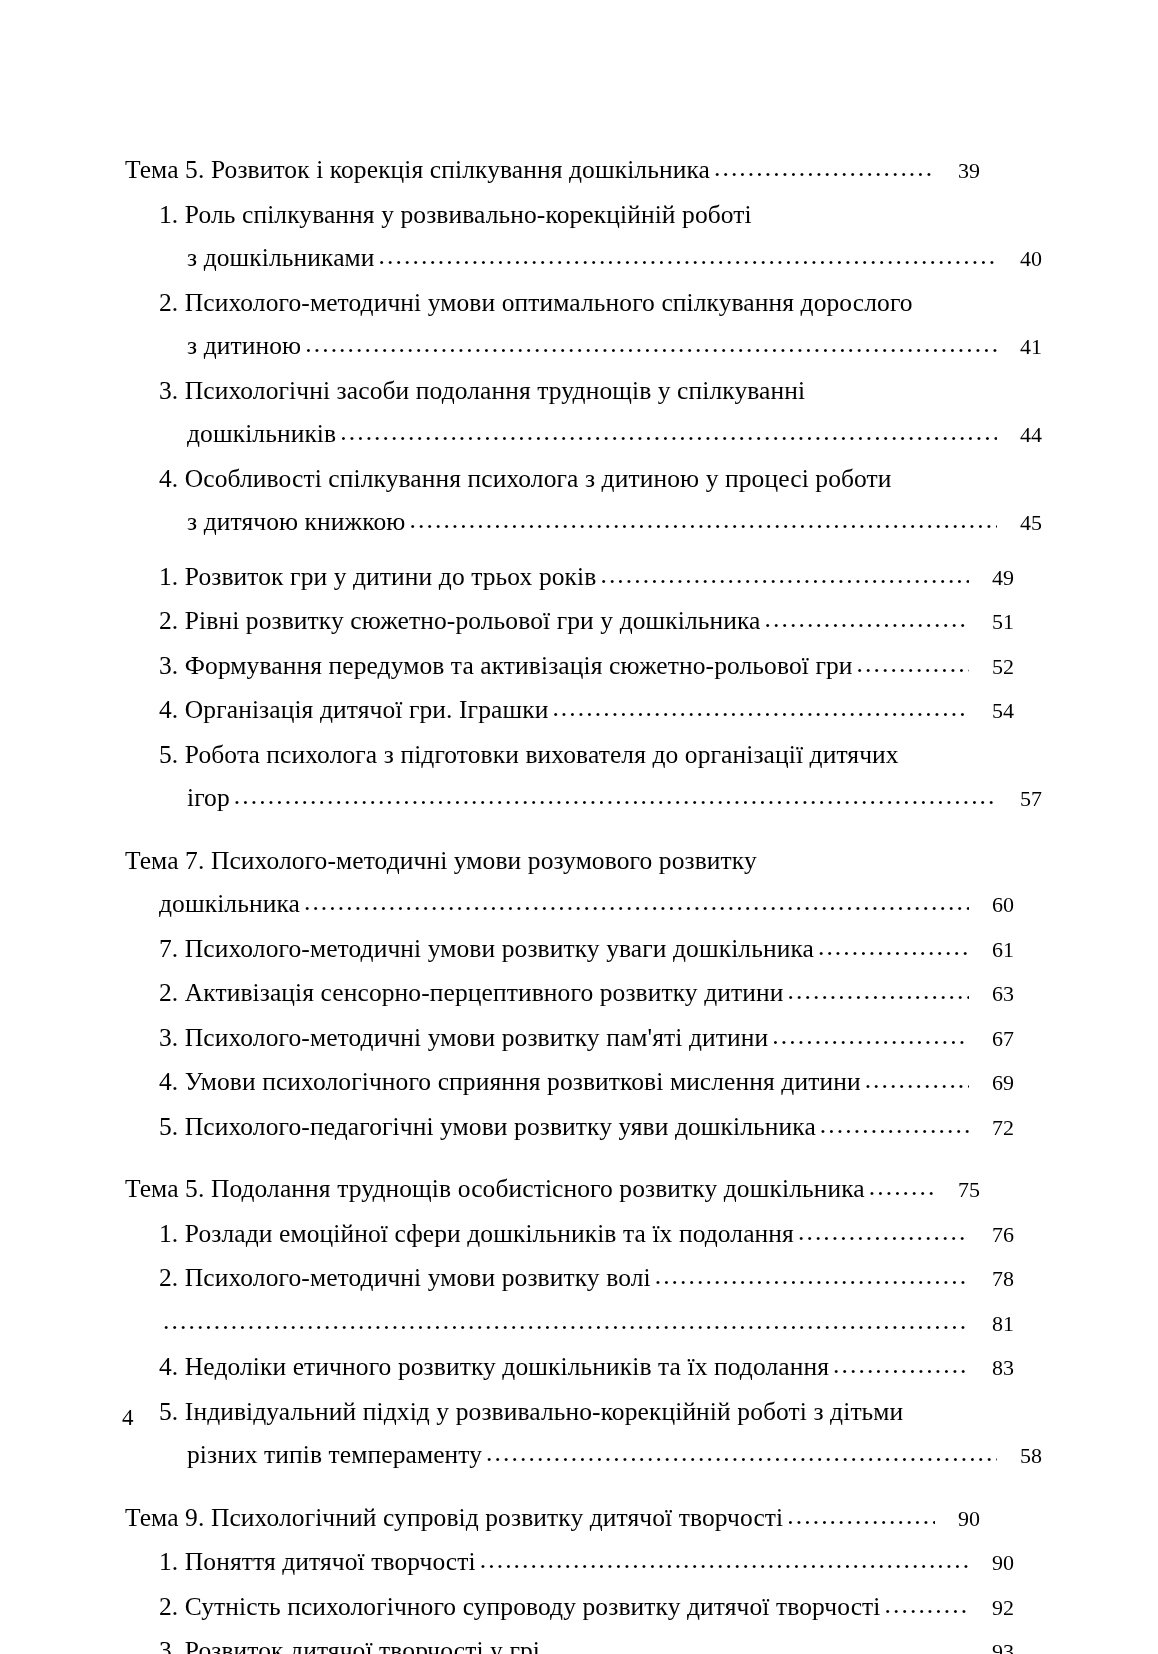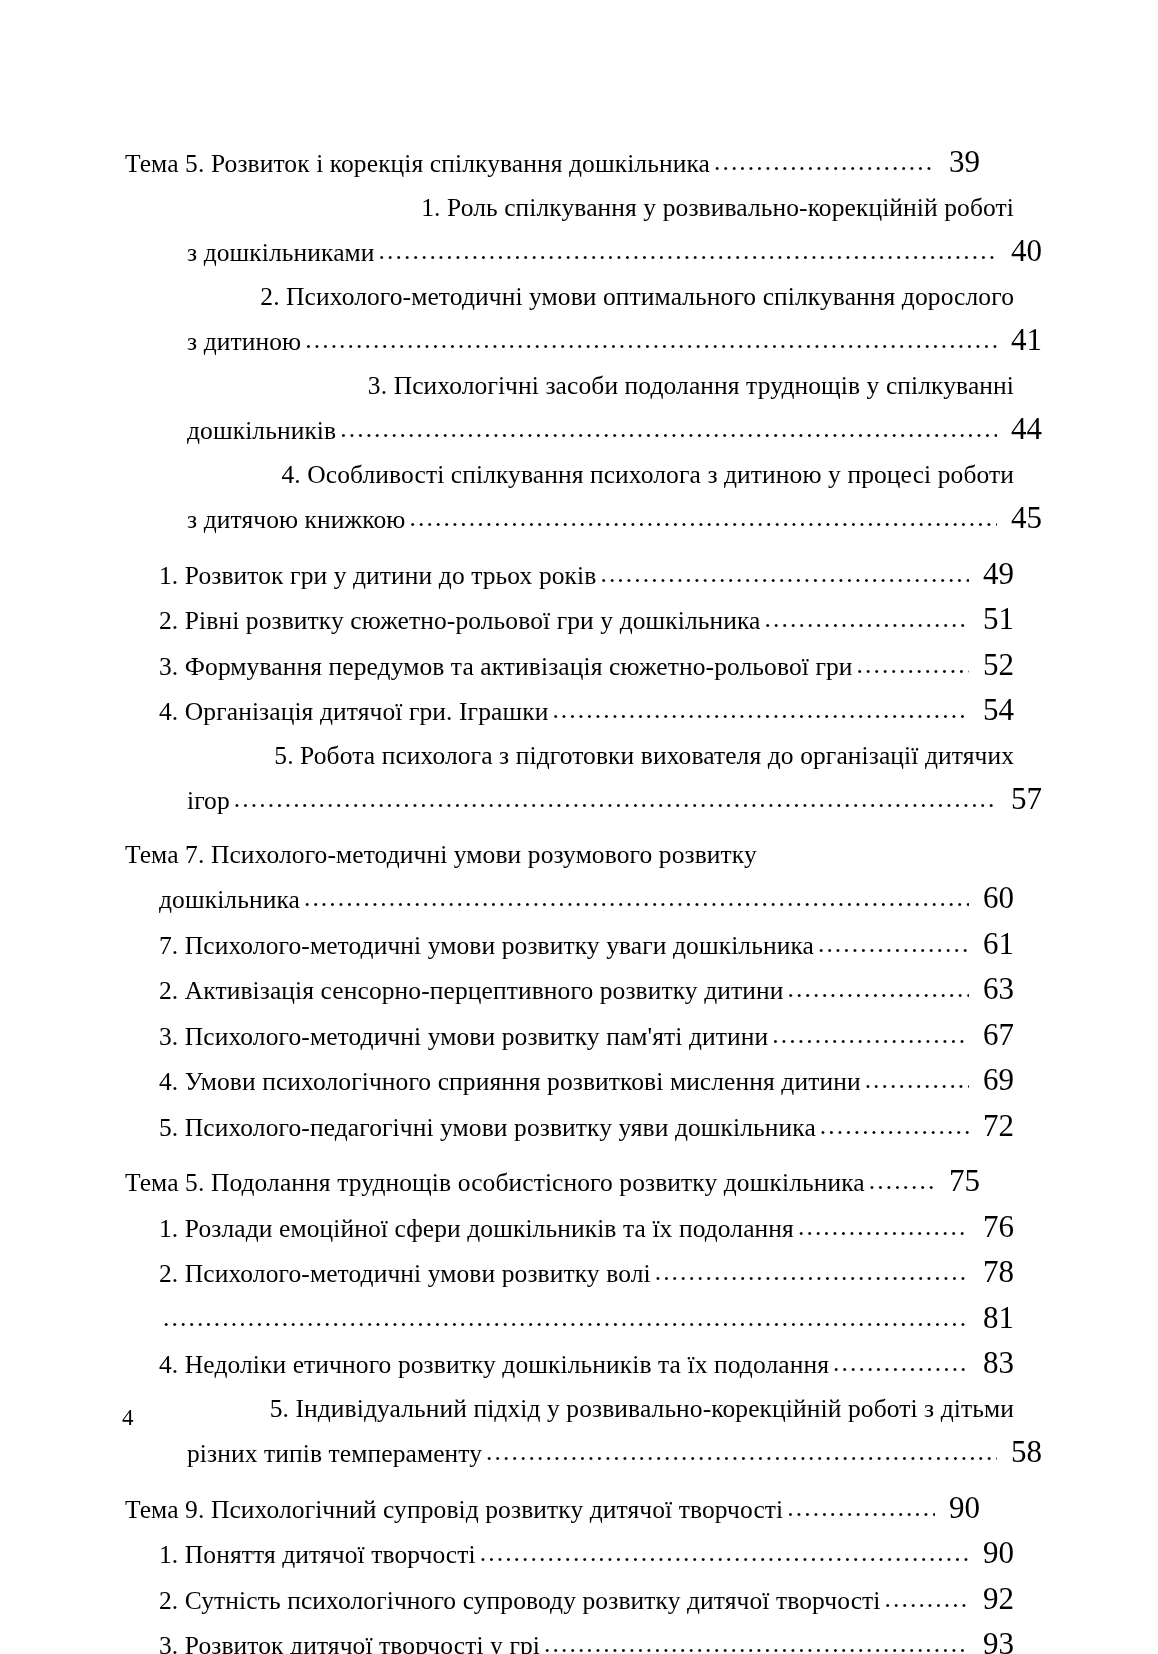--- a/index.html
+++ b/index.html
@@ -53,27 +53,27 @@
   .row .leader::before {
     content: "........................................................................................................................................................................";
     letter-spacing: 2.1px;
     font-size: 25.5px;
     color: #000;
   }
   .row .pageno {
     flex: 0 0 auto;
     text-align: right;
     min-width: 42px;
-    font-size: 31px;
+    font-size: 22px;
   }
 
   
-  .lvl-theme  { padding-left: 0px; }
+  .lvl-theme  { padding-left: 0px; margin-top: 8px; }
   .lvl-theme-cont { padding-left: 34px; }
-  .lvl-item   { padding-left: 34px; justify-content: flex-end; }
+  .lvl-item   { padding-left: 34px; }
   .lvl-item-cont { padding-left: 62px; }
 
   .blockgap { height: 10px; }
 
   .folio {
     position: absolute;
     left: 122px;
     top: 1404px;
     font-size: 23px;
     line-height: 28px;

